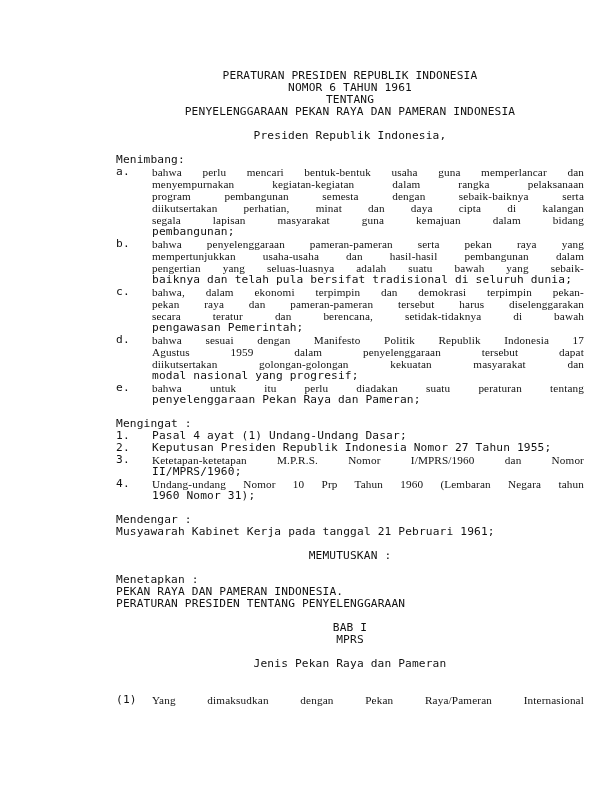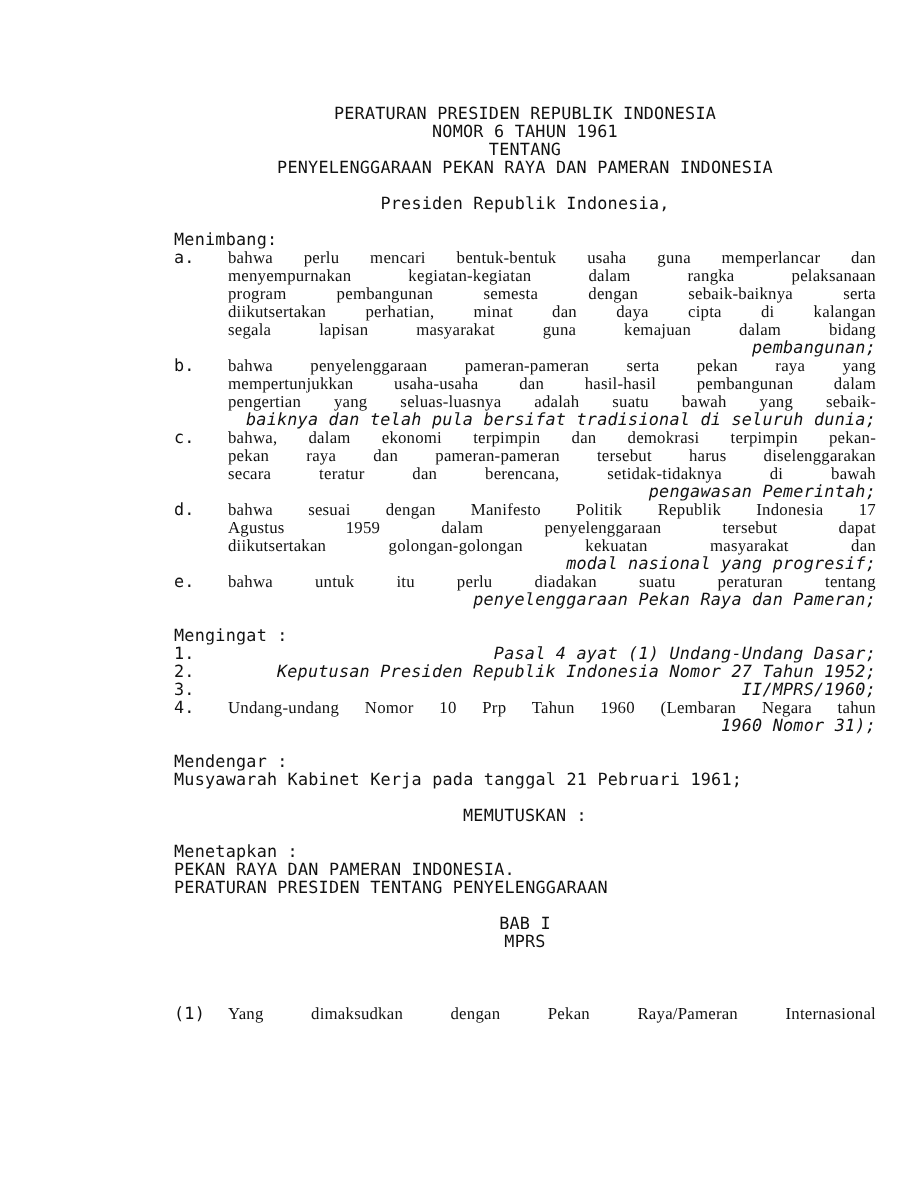--- a/index.html
+++ b/index.html
@@ -16,21 +16,21 @@
     letter-spacing: 0.15px;
     margin-left: 44px;
   }
   .line { height: 12px; white-space: pre; overflow: visible; }
   .center { text-align: center; }
   .blank { height: 12px; }
   .item { display: flex; }
   .item .marker { width: 36px; flex: 0 0 36px; white-space: pre; }
   .item .body { flex: 1 1 auto; }
   .j { text-align: justify; text-align-last: justify; white-space: normal; height: 12px; font-family: Liberation Serif, serif; }
-  .l { text-align: right; white-space: pre; height: 12px; font-style: italic; }
+  .l { text-align: left; white-space: pre; height: 12px; }
 </style>
 </head>
 <body>
 
 <div class="page">
 
   <div>
     <div class="line center">PERATURAN PRESIDEN REPUBLIK INDONESIA</div>
     <div class="line center">NOMOR 6 TAHUN 1961</div>
     <div class="line center">TENTANG</div>
@@ -102,27 +102,28 @@
     <div class="item">
       <div class="marker">1.</div>
       <div class="body">
         <div class="l">Pasal 4 ayat (1) Undang-Undang Dasar;</div>
       </div>
     </div>
 
     <div class="item">
       <div class="marker">2.</div>
       <div class="body">
-        <div class="l">Keputusan Presiden Republik Indonesia Nomor 27 Tahun 1952;</div>
+        <div class="l">Keputusan Presiden Republik Indonesia Nomor 27 Tahun 1955;</div>
       </div>
     </div>
 
     <div class="item">
       <div class="marker">3.</div>
       <div class="body">
+        <div class="j">Ketetapan-ketetapan M.P.R.S. Nomor I/MPRS/1960 dan Nomor</div>
         <div class="l">II/MPRS/1960;</div>
       </div>
     </div>
 
     <div class="item">
       <div class="marker">4.</div>
       <div class="body">
         <div class="j">Undang-undang Nomor 10 Prp Tahun 1960 (Lembaran Negara tahun</div>
         <div class="l">1960 Nomor 31);</div>
       </div>
@@ -147,20 +148,21 @@
   </div>
 
   <div class="blank"></div>
 
   <div>
     <div class="line center">BAB I</div>
     <div class="line center">MPRS</div>
   </div>
 
   <div class="blank"></div>
+  <div class="line center">Jenis Pekan Raya dan Pameran</div>
   <div class="blank"></div>
   <div class="blank"></div>
 
   <div class="item">
     <div class="marker">(1)</div>
     <div class="body">
       <div class="j">Yang dimaksudkan dengan Pekan Raya/Pameran Internasional</div>
     </div>
   </div>
 

